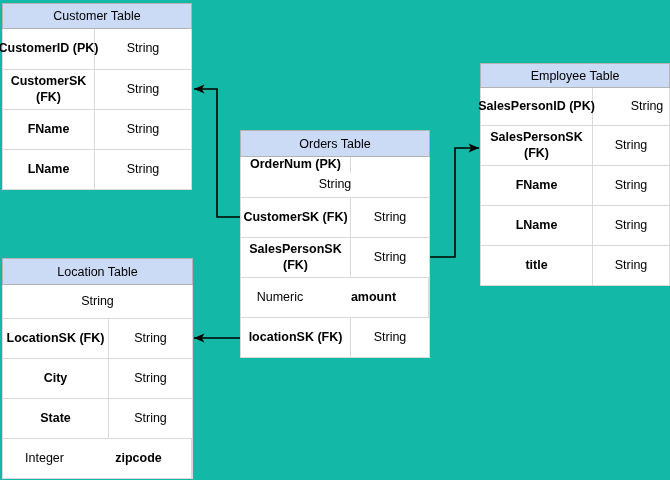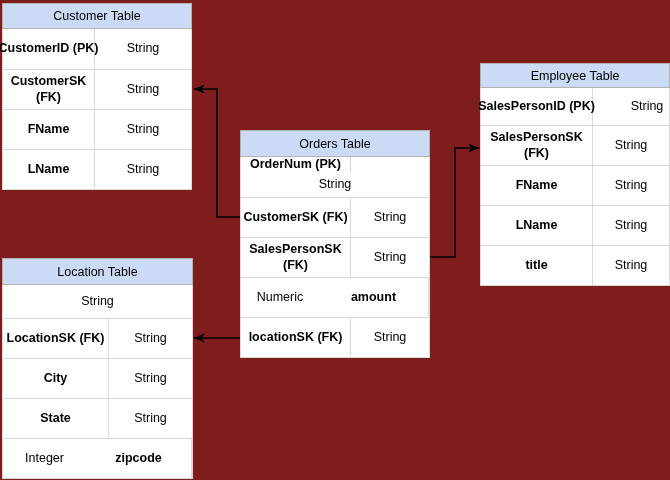--- a/index.html
+++ b/index.html
@@ -1,20 +1,20 @@
 <!DOCTYPE html>
 <html style="--header_fill: #CBDAF5; --header_border: #B3B3B3; --grid_border: #D9D9D9; --connector: #000000; --text: #000000; --background: #FFFFFF;"><head>
 <meta charset="utf-8">
 <style>
   html, body { margin: 0; padding: 0; }
   .canvas {
     position: relative;
     width: 670px;
     height: 480px;
-    background: #7f1d1d;
+    background: #14b8a6;
     overflow: hidden;
     font-family: "Liberation Sans", sans-serif;
     color: #000;
   }
   .tbl { position: absolute; box-sizing: border-box; }
   .th {
     box-sizing: border-box;
     background: var(--header_fill, #CBDAF5);
     border: 1px solid var(--header_border, #B3B3B3);
     display: flex;

